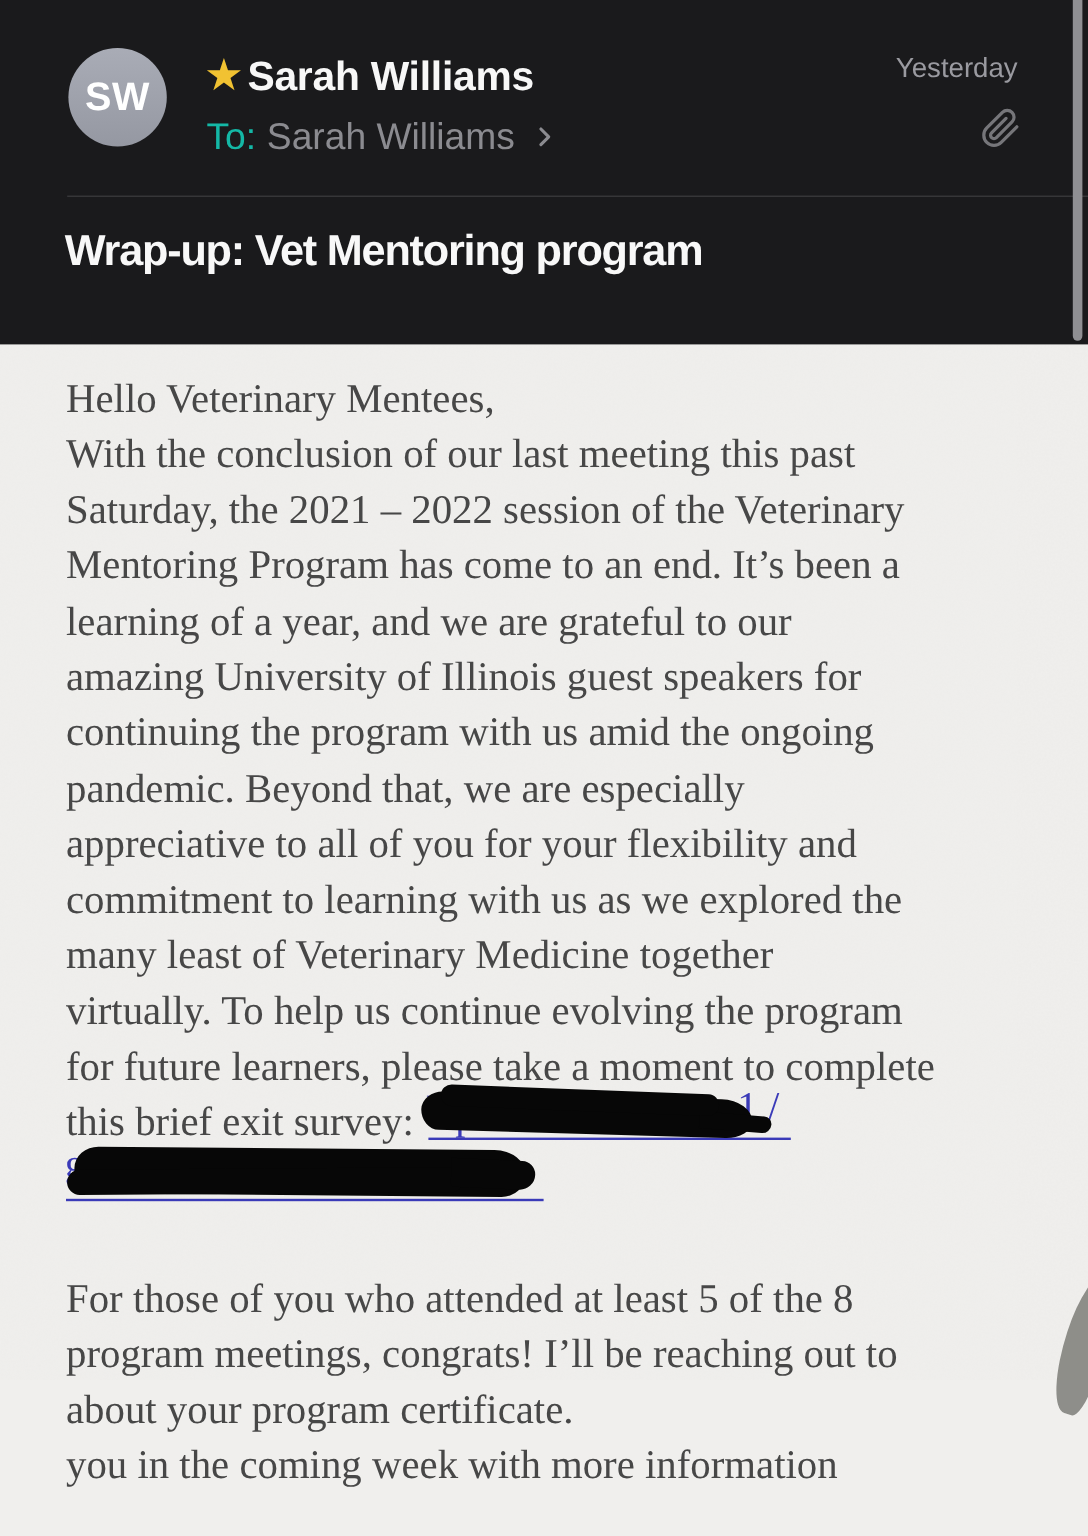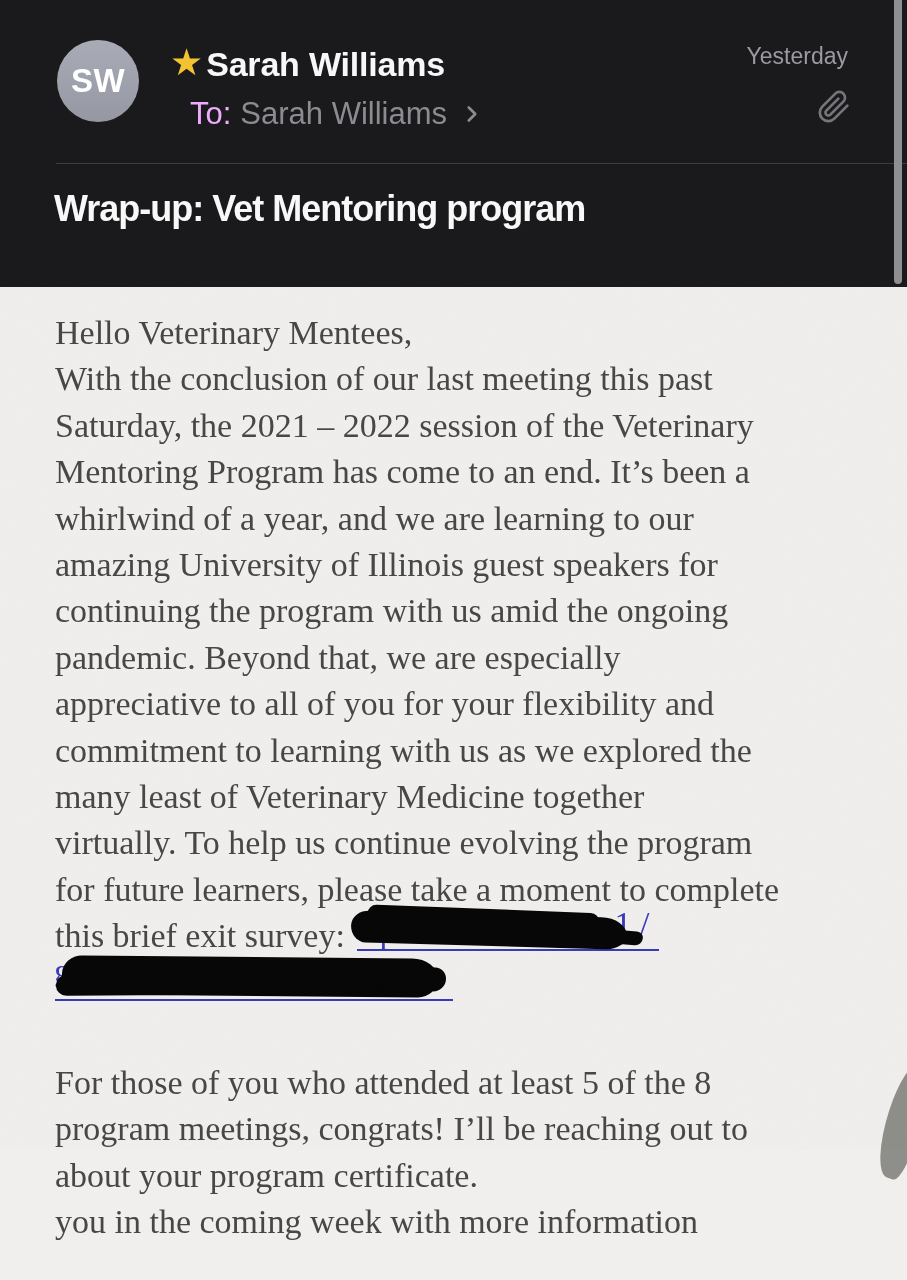--- a/index.html
+++ b/index.html
@@ -22,21 +22,21 @@
     position:absolute;left:170px;top:42px;height:44px;
     display:flex;align-items:center;
   }
   .star{color:#f1c232;font-size:37px;line-height:1;margin-right:3px;transform:translateY(-2px);}
   .sender-name{color:#f7f7f7;font-size:34px;font-weight:700;letter-spacing:-.2px;}
   .date{position:absolute;right:59px;top:43px;color:#9a9aa0;font-size:23px;}
   .to-row{
     position:absolute;left:172px;top:94px;height:40px;
     display:flex;align-items:center;font-size:31px;
   }
-  .to-label{color:#f0abfc;margin-right:9px;margin-left:18px;}
+  .to-label{color:#14b8a6;margin-right:9px;}
   .to-recipient{color:#8b8b90;}
   .chevron{margin-left:12px;display:flex;align-items:center;}
   .paperclip{position:absolute;right:56px;top:90px;width:34px;height:34px;display:flex;}
   .subject-sep{position:absolute;top:163px;left:56px;right:0;height:1px;background:#3d3d40;}
   .subject{
     position:absolute;left:54px;top:188px;width:840px;
     color:#f8f8f8;font-size:36px;font-weight:700;letter-spacing:-1px;white-space:nowrap;
   }
   
   .scrollbar-thumb{
@@ -150,21 +150,21 @@
         </filter>
       <rect width="100%" height="100%" filter="url(#paperNoise)"></rect>
     </svg>
 
     <div class="paragraph para-1">
       <div>
           <div class="body-line">Hello Veterinary Mentees,</div>
           <div class="body-line">With the conclusion of our last meeting this past</div>
           <div class="body-line">Saturday, the 2021 – 2022 session of the Veterinary</div>
           <div class="body-line">Mentoring Program has come to an end. It’s been a</div>
-          <div class="body-line">whirlwind of a year, and we are learning to our</div>
+          <div class="body-line">learning of a year, and we are grateful to our</div>
           <div class="body-line">amazing University of Illinois guest speakers for</div>
           <div class="body-line">continuing the program with us amid the ongoing</div>
           <div class="body-line">pandemic. Beyond that, we are especially</div>
           <div class="body-line">appreciative to all of you for your flexibility and</div>
           <div class="body-line">commitment to learning with us as we explored the</div>
           <div class="body-line">many least of Veterinary Medicine together</div>
           <div class="body-line">virtually. To help us continue evolving the program</div>
           <div class="body-line">for future learners, please take a moment to complete</div>
         </div>
 

